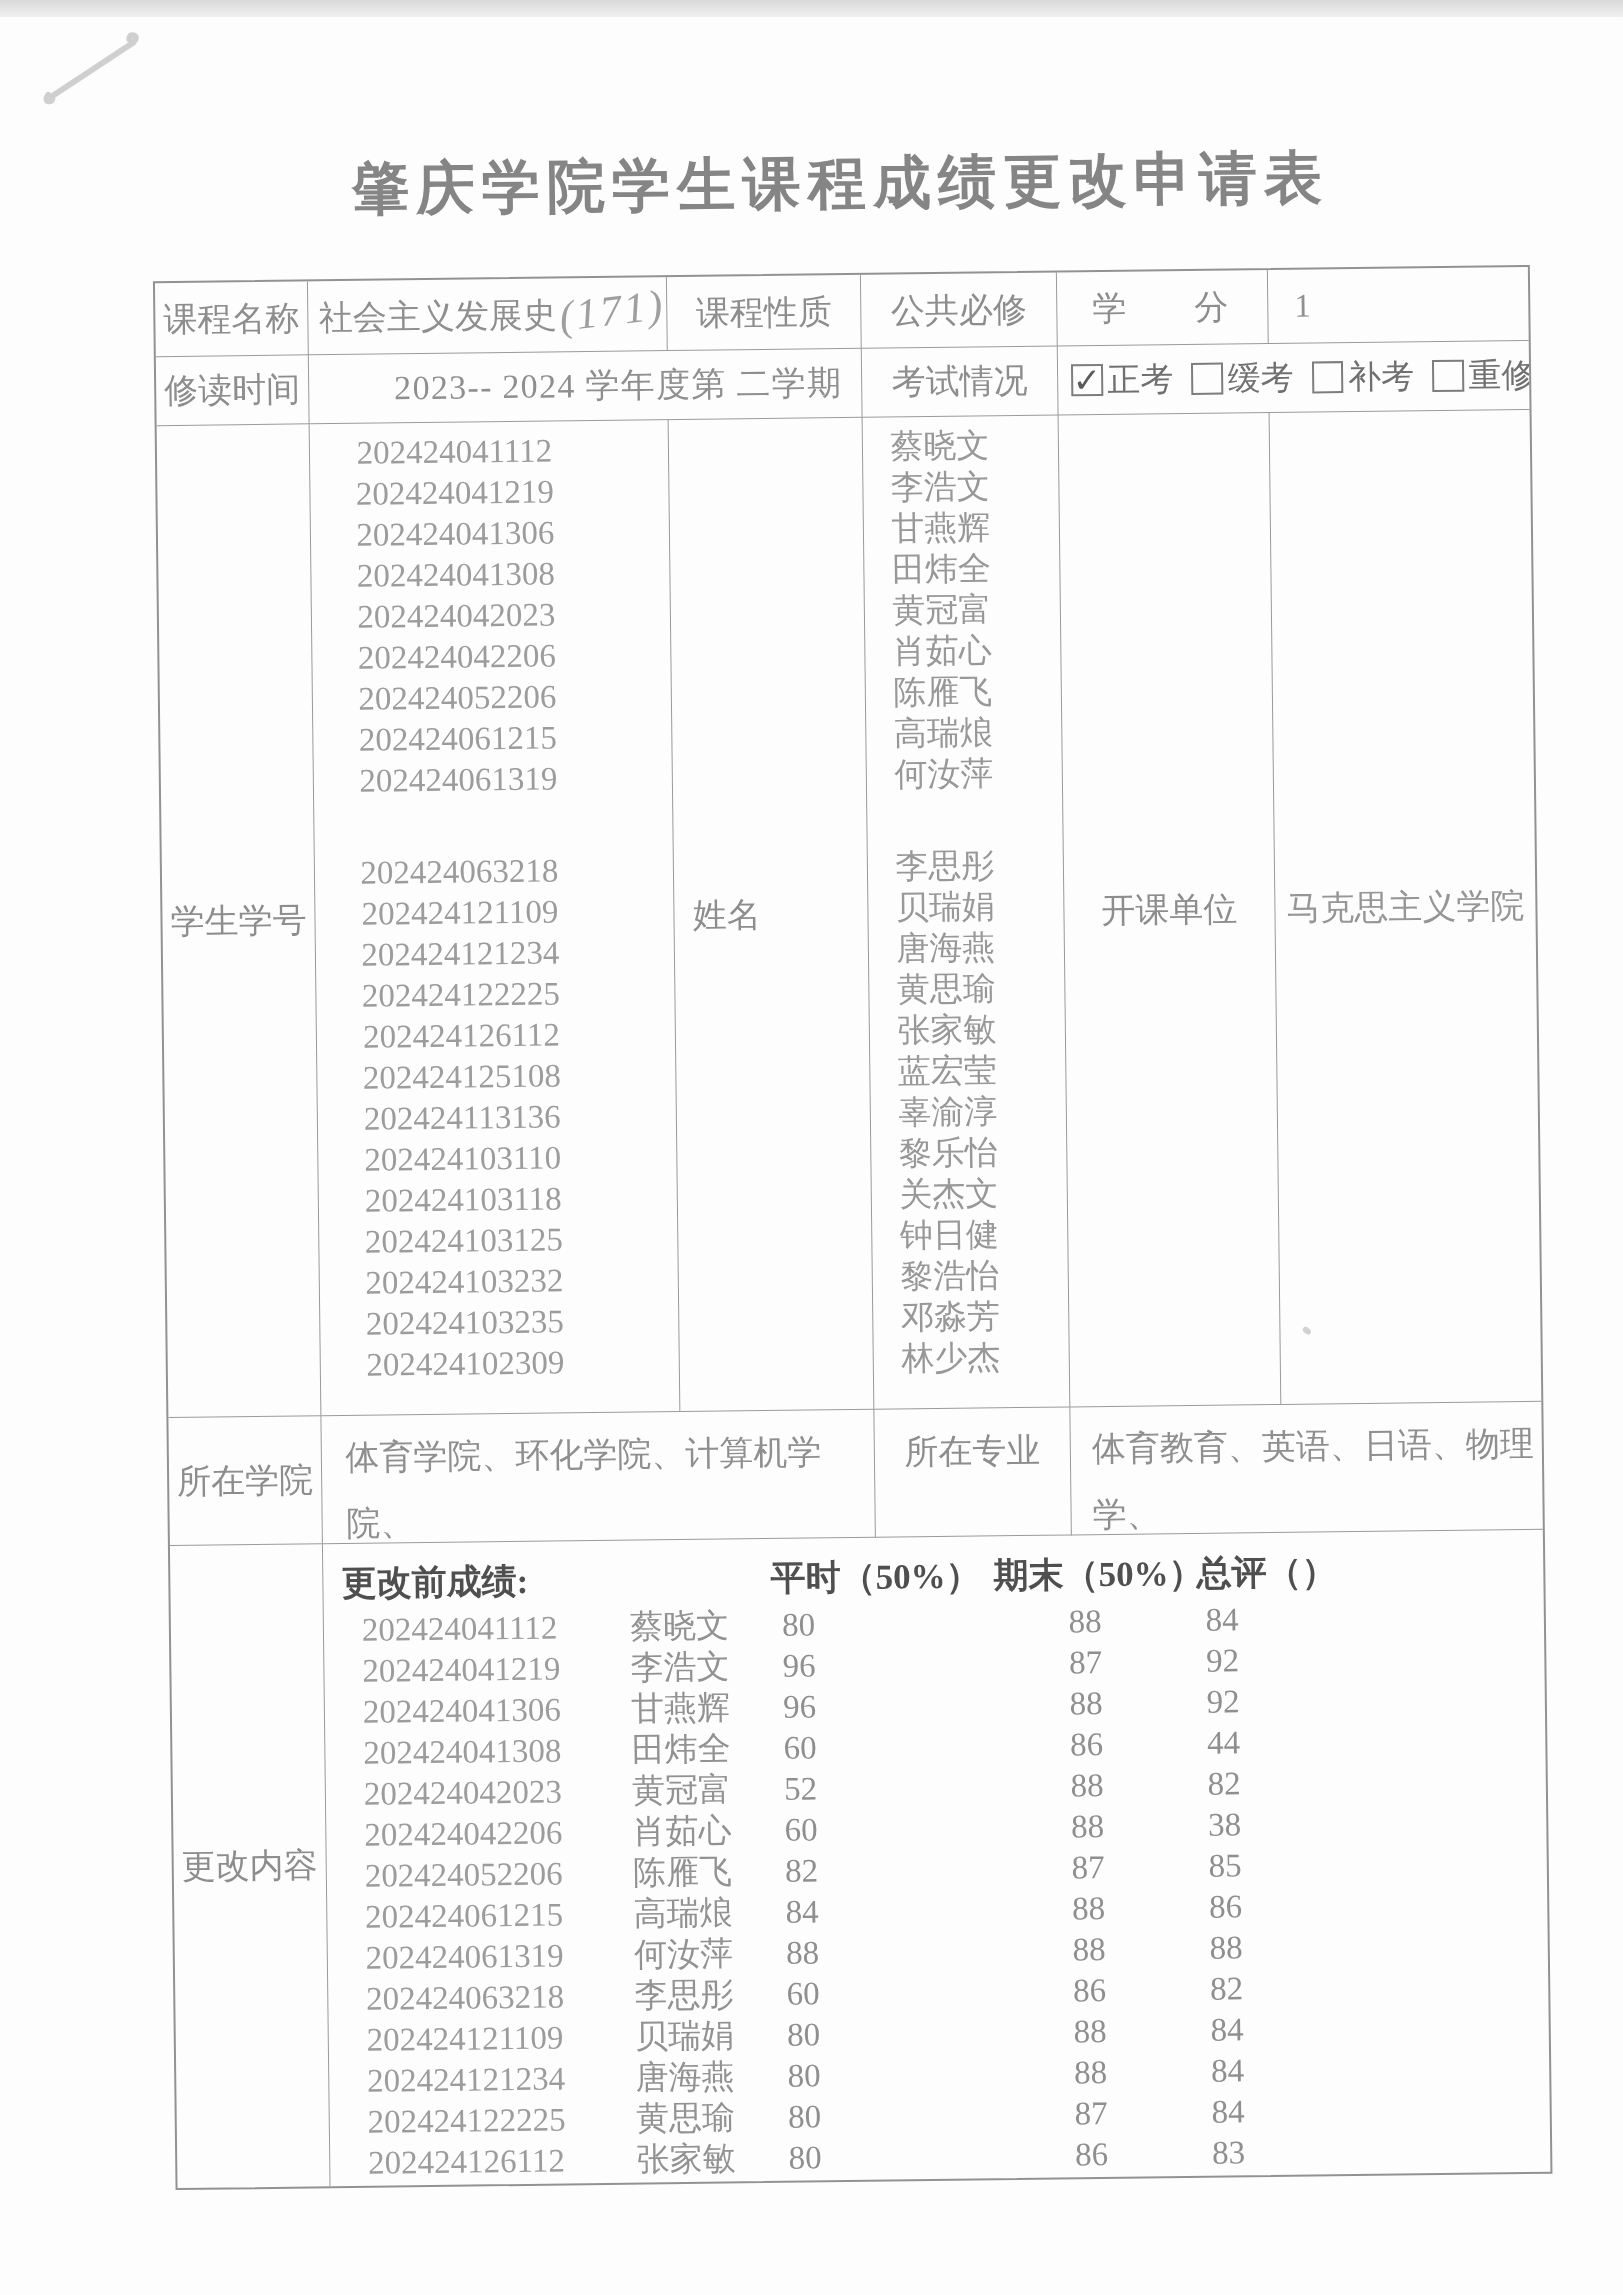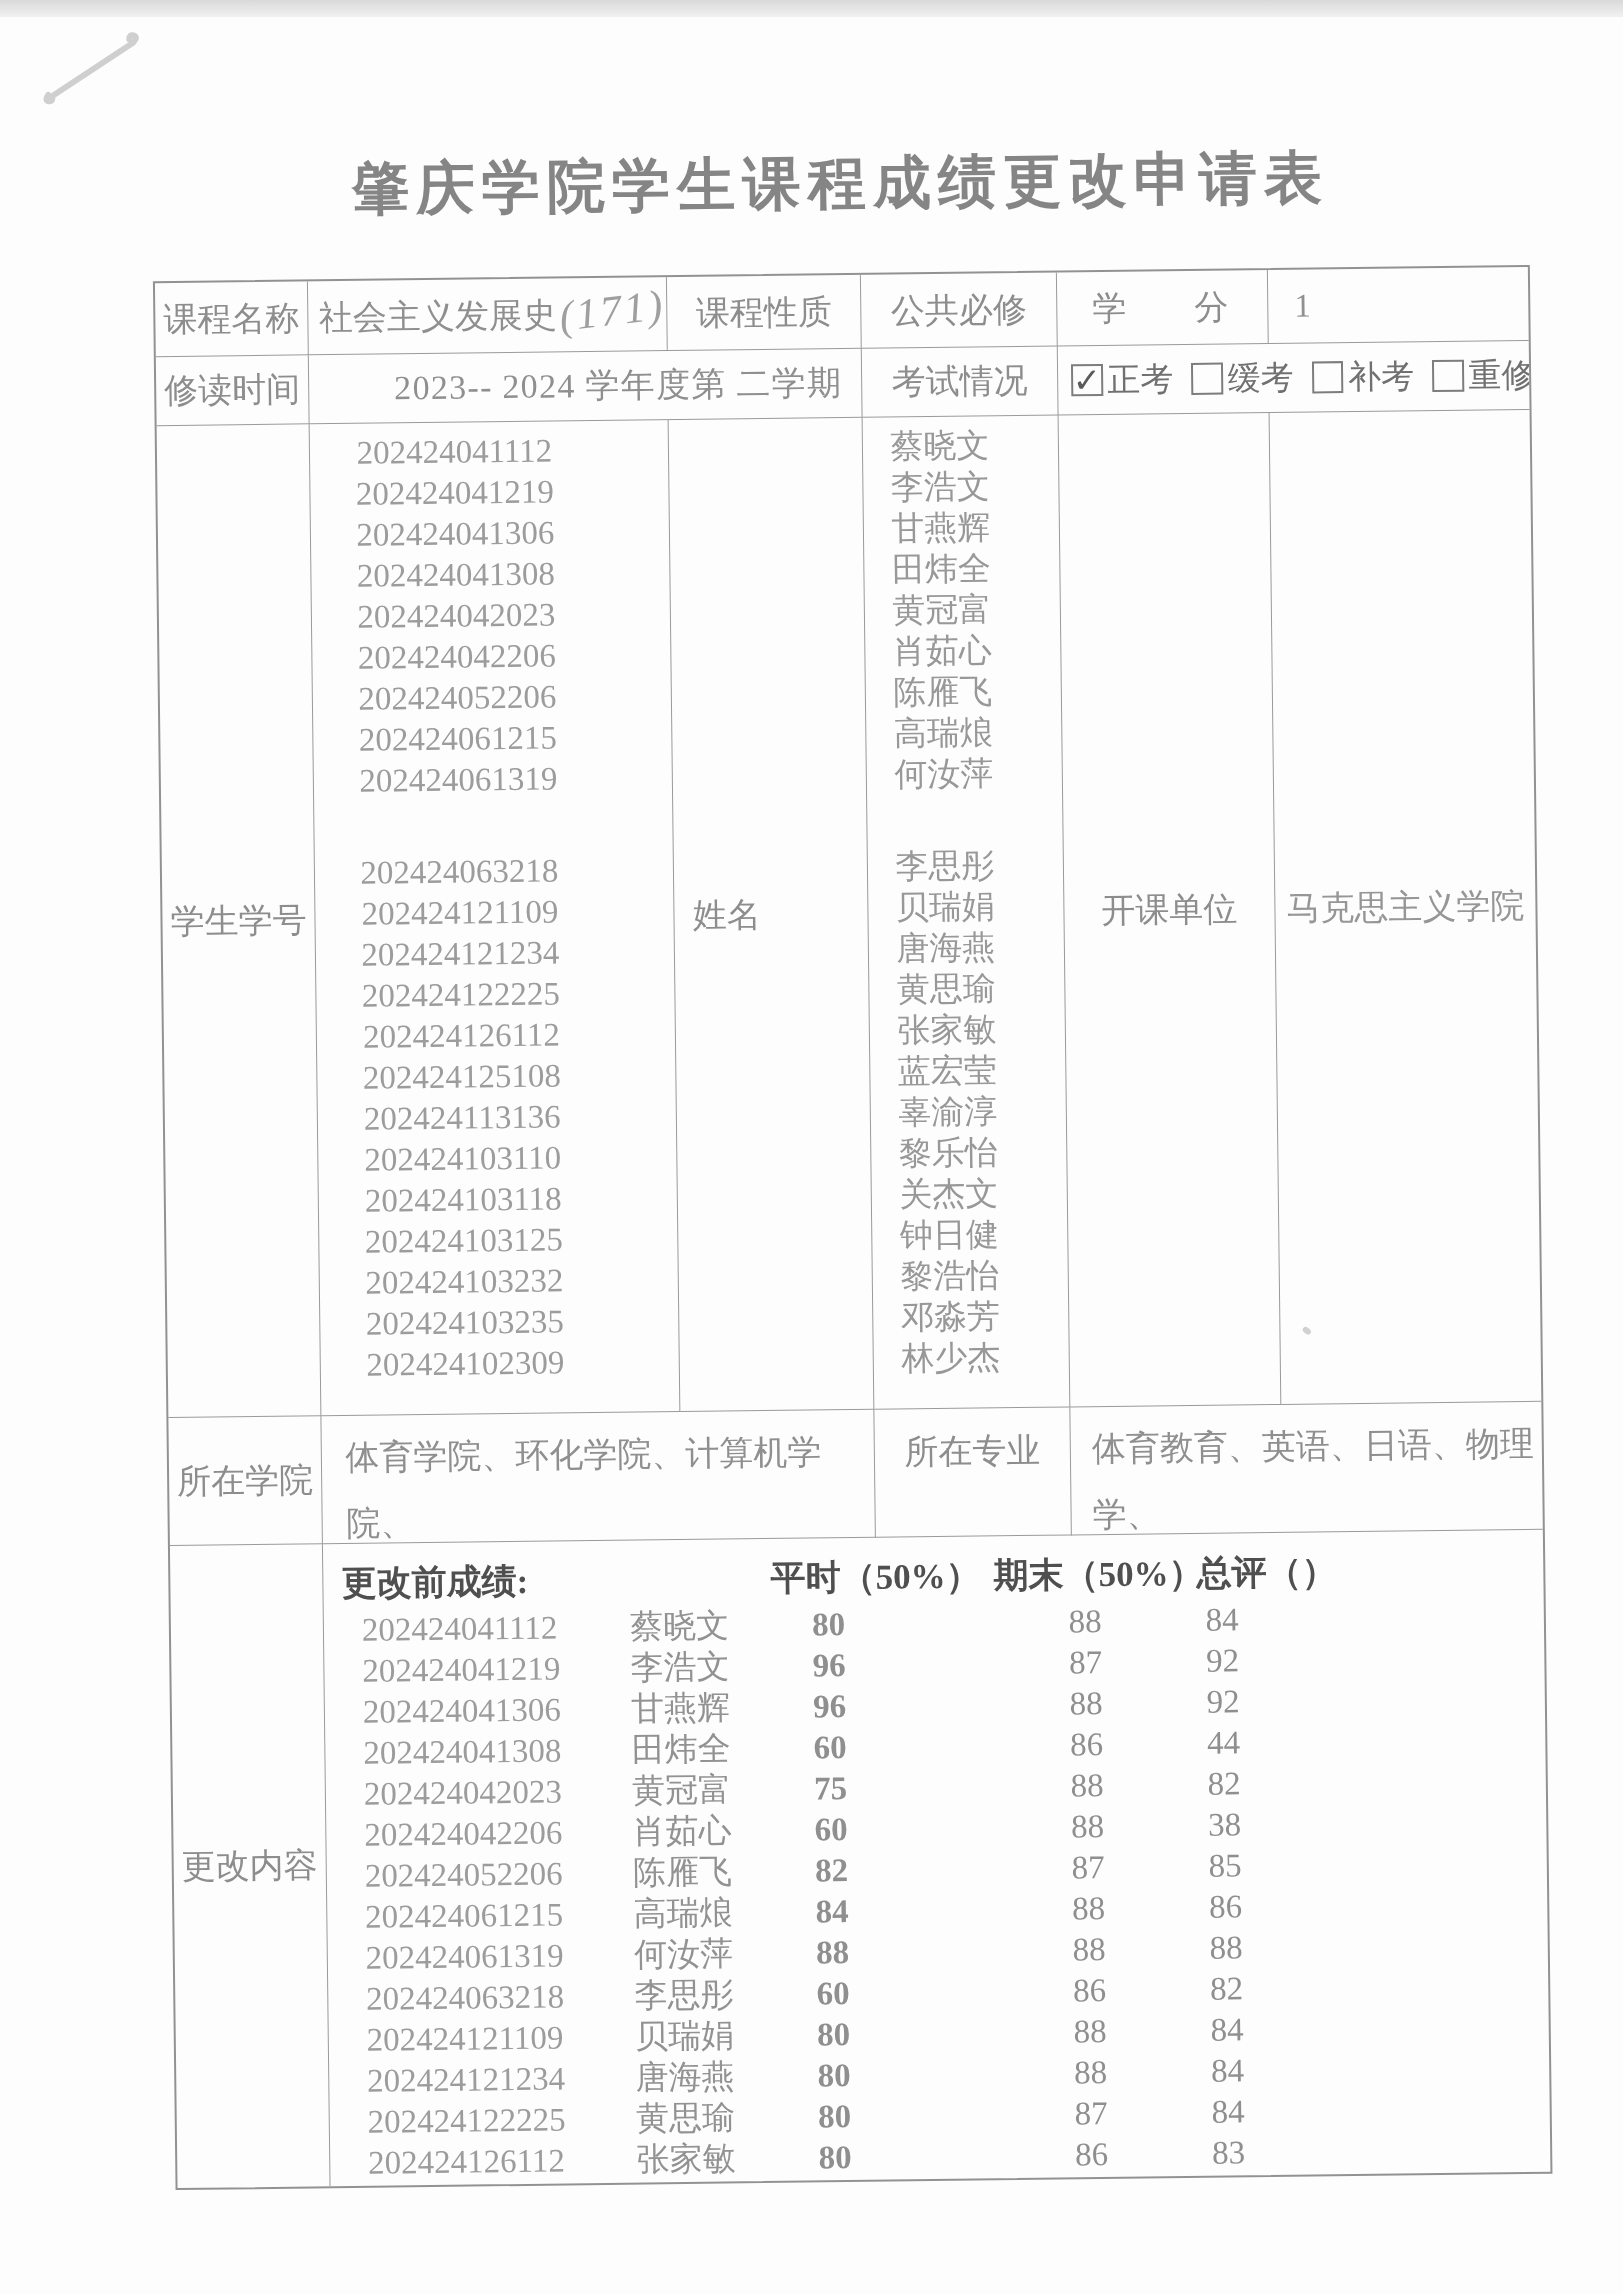--- a/index.html
+++ b/index.html
@@ -54,21 +54,21 @@
   .g-header{position:relative;height:50px;font-weight:700;color:#4f4f4f;font-size:35px;}
   .g-header span{position:absolute;top:0;white-space:nowrap;}
   .gh-title{left:0;}
   .gh-reg{left:429px;}
   .gh-fin{left:652px;}
   .gh-tot{left:855px;}
   .g-row{position:relative;height:41px;line-height:41px;font-size:33px;color:#8f8f8f;}
   .g-row span{position:absolute;top:0;white-space:nowrap;}
   .g-id{left:19.6px;color:#9c9c9c;}
   .g-name{left:288px;color:#929292;}
-  .g-reg{left:470px;width:59px;font-weight:bold;}
+  .g-reg{left:440px;width:59px;}
   .g-fin{left:707px;width:72px;text-align:center;}
   .g-tot{left:844px;width:72px;text-align:center;}
 </style>
 </head>
 <body>
 
 <div class="page">
   <div class="scan-band"></div>
   <svg class="pen-mark" width="137" height="92" viewBox="0 0 210 140">
     <path d="M22,108 Q16,116 22,118 Q30,119 28,110 L152,28 Q160,20 153,17 Q146,15 146,23" fill="none" stroke="#c7c7c7" stroke-width="9" stroke-linecap="round" opacity="0.85"></path>
@@ -229,21 +229,21 @@
               <span class="g-id">202424041308</span>
               <span class="g-name">田炜全</span>
               <span class="g-reg">60</span>
               <span class="g-fin">86</span>
               <span class="g-tot">44</span>
             </div>
 
             <div class="g-row">
               <span class="g-id">202424042023</span>
               <span class="g-name">黄冠富</span>
-              <span class="g-reg">75</span>
+              <span class="g-reg">52</span>
               <span class="g-fin">88</span>
               <span class="g-tot">82</span>
             </div>
 
             <div class="g-row">
               <span class="g-id">202424042206</span>
               <span class="g-name">肖茹心</span>
               <span class="g-reg">60</span>
               <span class="g-fin">88</span>
               <span class="g-tot">38</span>

